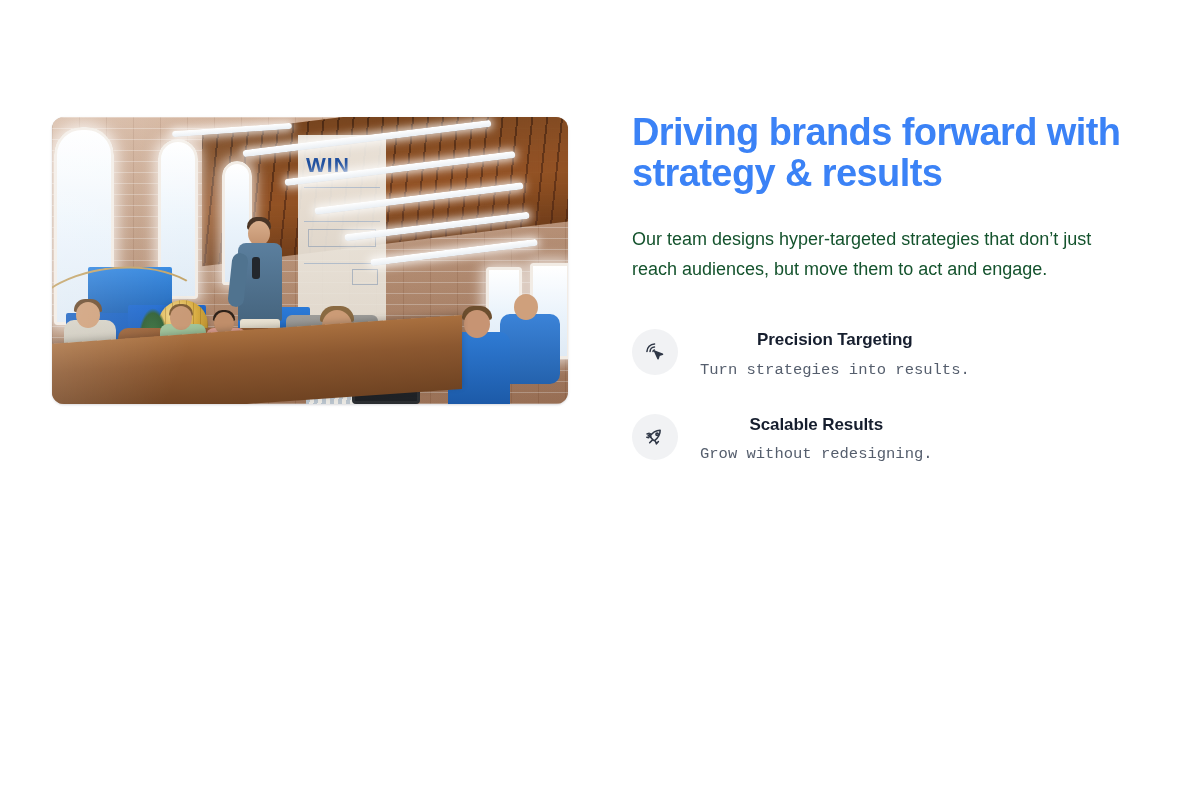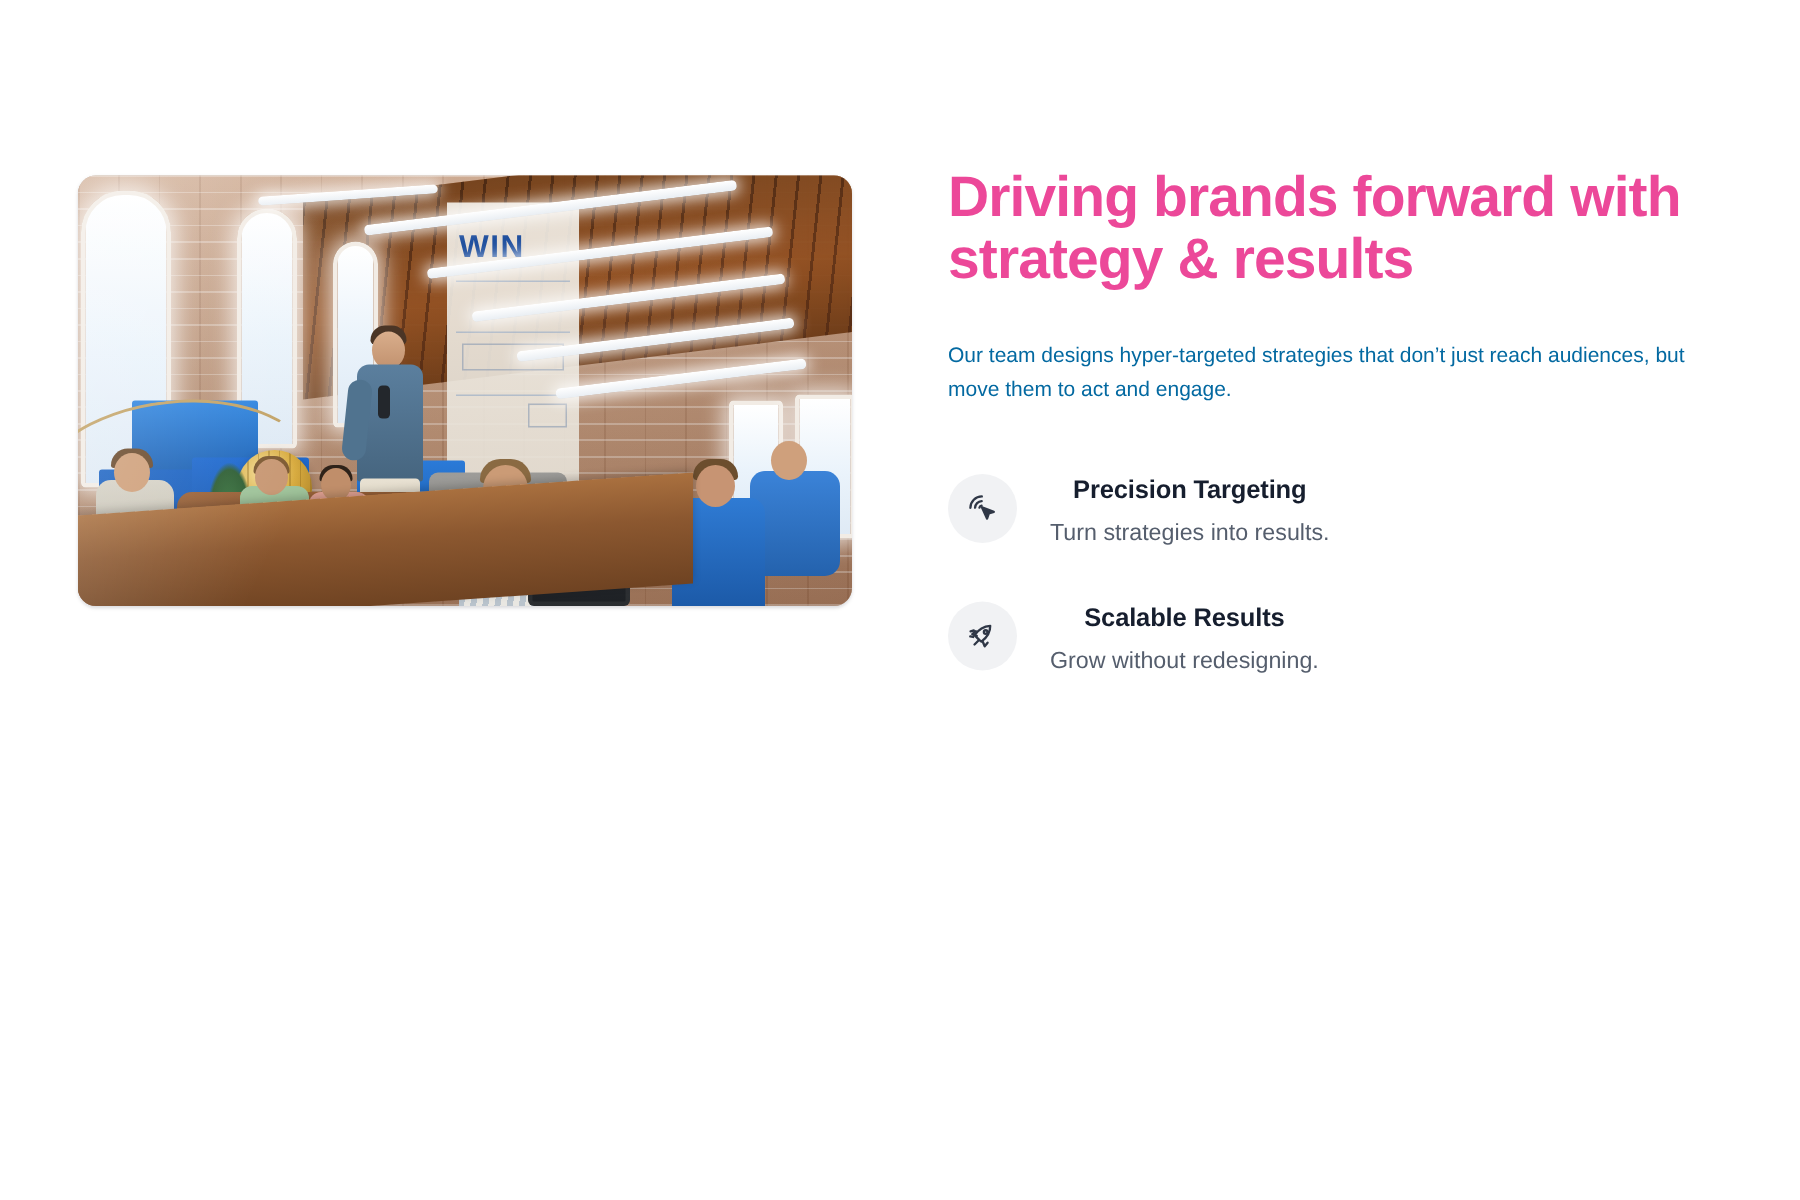--- a/index.html
+++ b/index.html
@@ -241,28 +241,28 @@
     background:linear-gradient(115deg, rgba(255,255,255,.26) 0%, rgba(255,255,255,0) 38%);
     pointer-events:none;
   }
 
   
   .headline {
     font-size:38px;
     line-height:1.07;
     font-weight:bold;
     letter-spacing:-0.6px;
-    color:#ec4899;
+    color:#3b82f6;
     max-width:500px;
   }
   .subhead {
     margin-top:32px;
-    font-size:14px;
+    font-size:18px;
     line-height:1.64;
-    color:#0369a1;
+    color:#14532d;
     max-width:520px;
   }
 
   .features { margin-top:44px; display:flex; flex-direction:column; gap:32px; }
   .feature { display:flex; align-items:flex-start; gap:22px;text-align:center; }
   .feature-icon {
     flex:0 0 auto;
     width:46px; height:46px;
     border-radius:50%;
     background:#f1f2f4;
@@ -276,20 +276,21 @@
     font-weight:bold;
     color:#161e2e;
     letter-spacing:-0.1px;
     line-height:1.25;
   }
   .feature-desc {
     margin-top:8px;
     font-size:15.5px;
     line-height:1.45;
     color:#555e6d;
+    font-family:Liberation Mono, monospace;
   }
 </style>
 </head>
 <body>
 
 <div class="page">
   <div class="section">
 
     <div class="media-col">
       <div class="media-card">

